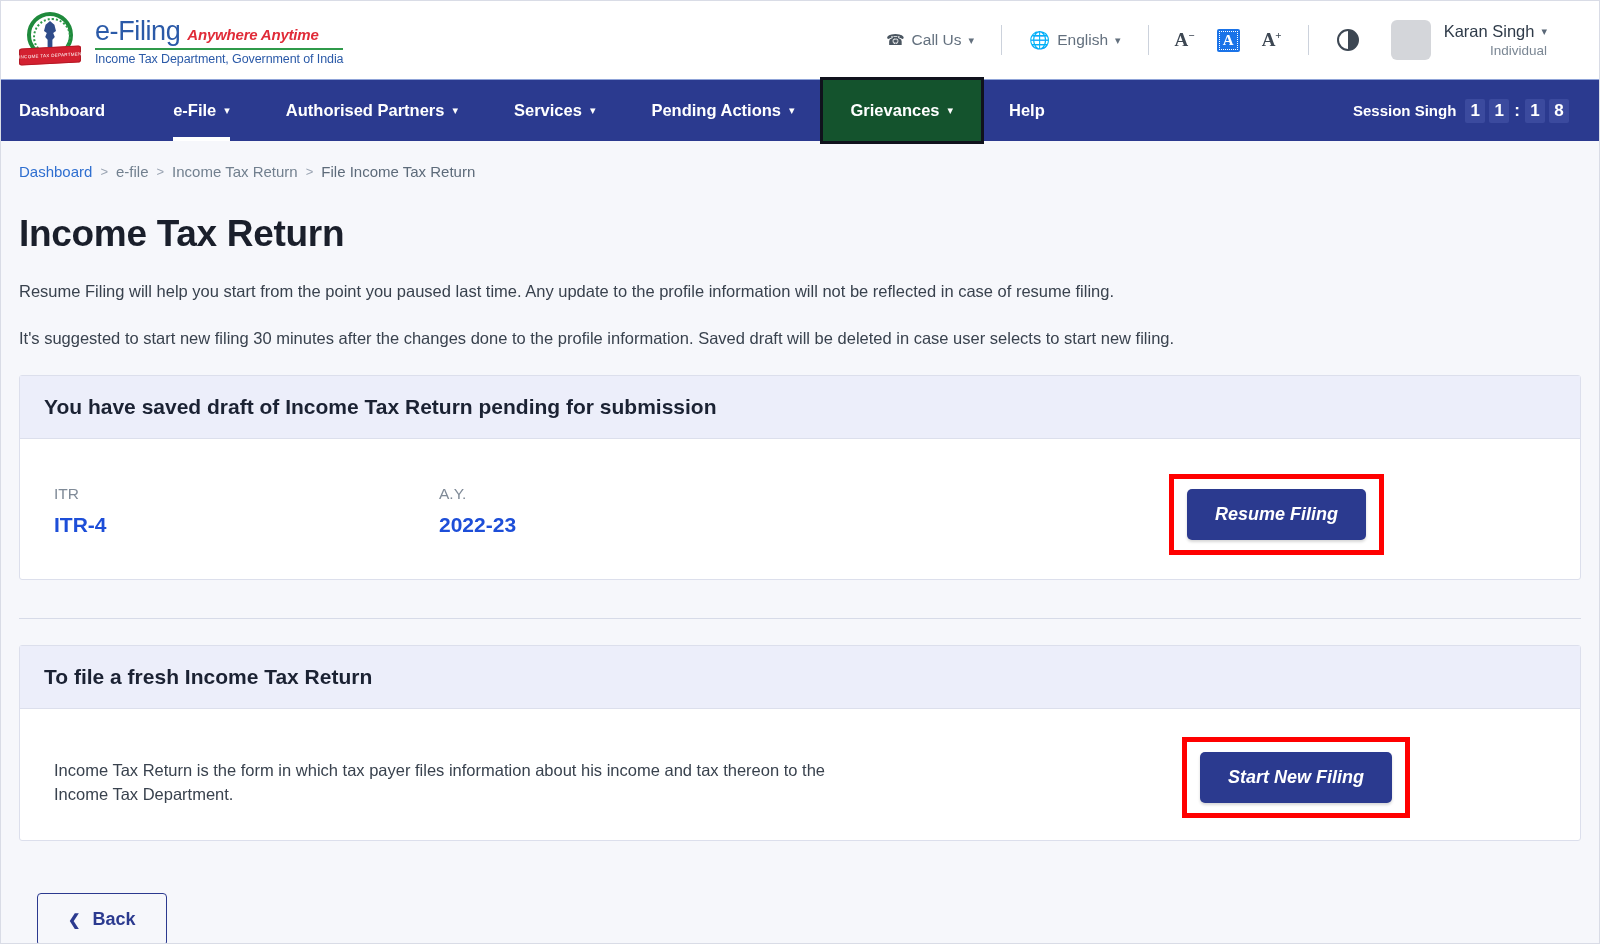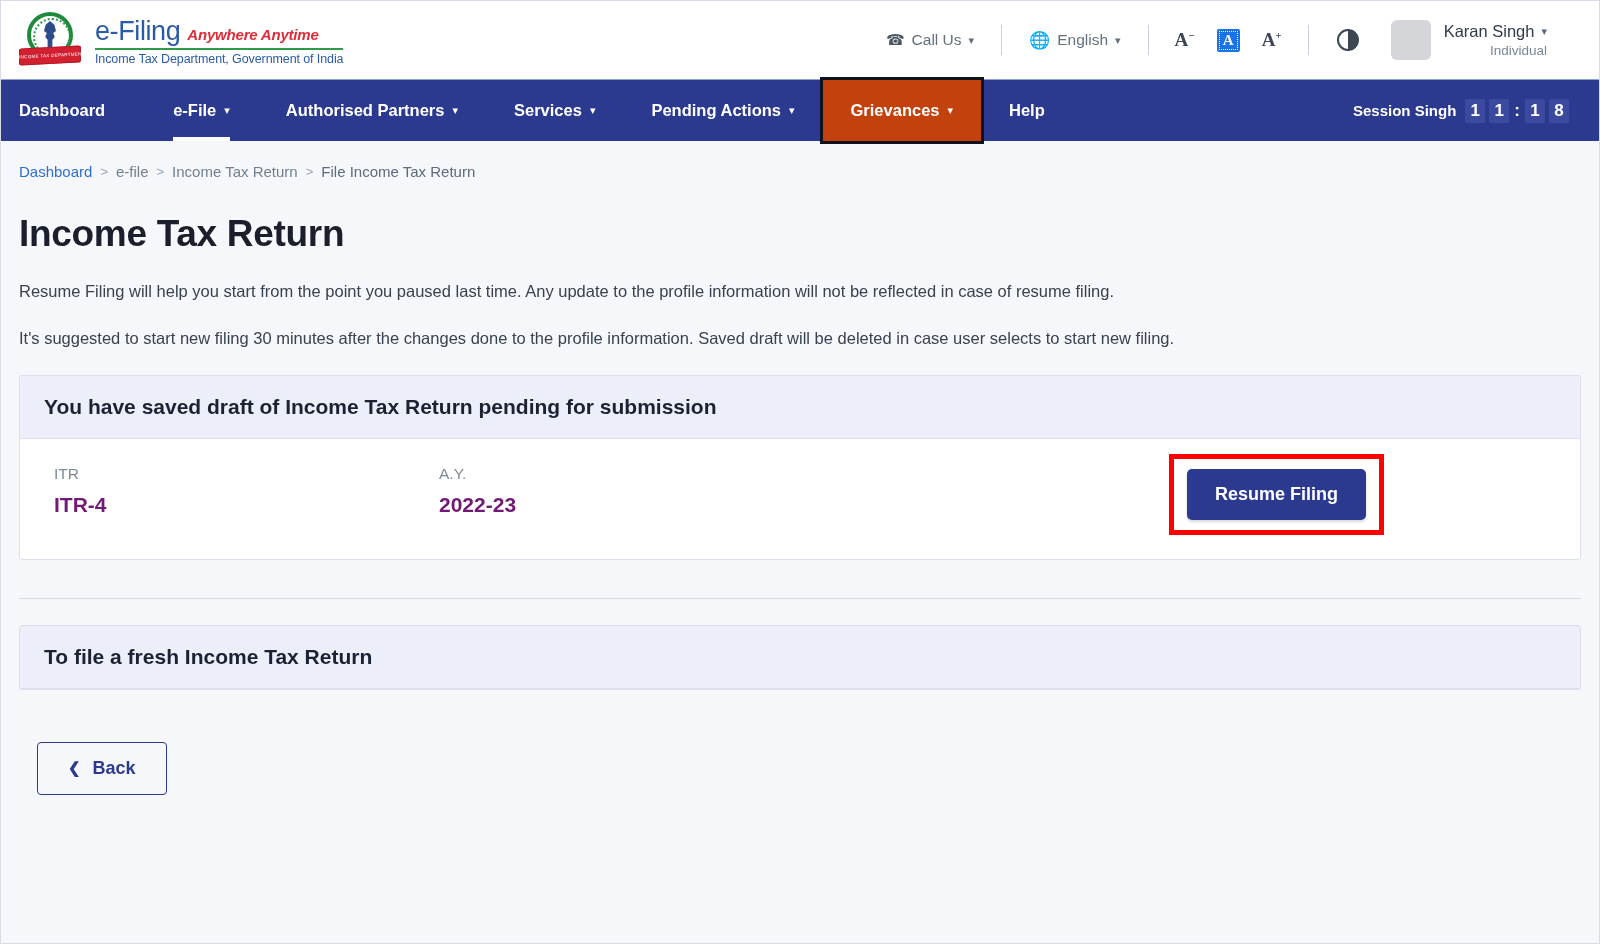--- a/index.html
+++ b/index.html
@@ -239,21 +239,21 @@
     content: "";
     position: absolute;
     left: 28px; right: 28px;
     bottom: 0;
     height: 4px;
     background: #ffffff;
   }
   .nav-item.focused {
     outline: 3px solid #10121c;
     outline-offset: 0;
-    background: #c2410c;
+    background: #14532d;
   }
   .nav-item.dashboard { padding-left: 18px; padding-right: 40px; }
 
   .session {
     margin-left: auto;
     display: flex;
     align-items: center;
     gap: 9px;
     padding-right: 30px;
   }
@@ -314,21 +314,21 @@
     margin-top: 26px;
   }
   .card-head {
     background: #eceefa;
     border-bottom: 1px solid #dcdfec;
     padding: 19px 24px;
     font-size: 21px;
     font-weight: bold;
     color: #1b2233;
   }
-  .card-body { position: relative; }
+  .card-body { position: relative; margin-top: 20px; }
 
   .draft-row {
     display: flex;
     align-items: flex-start;
     padding: 26px 24px 32px 34px;
     min-height: 120px;
   }
   .dcol { position: relative; }
   .dcol.itr { width: 385px; }
   .dcol.date {
@@ -339,21 +339,21 @@
   }
   .dcol.ay { width: 330px; }
   .dlabel {
     font-size: 15.5px;
     color: #7f8a97;
     line-height: 1.2;
   }
   .dvalue {
     font-size: 21px;
     font-weight: bold;
-    color: #701a75;
+    color: #1d4ed8;
     margin-top: 10px;
   }
   .dvalue.time {
     font-size: 16.5px;
     font-weight: normal;
     color: #39424e;
     margin-top: 36px;
   }
 
   .btn-primary {
@@ -361,20 +361,21 @@
     color: #ffffff;
     font-size: 18px;
     font-weight: bold;
     border: none;
     border-radius: 5px;
     padding: 15px 28px;
     cursor: pointer;
     box-shadow: 0 2px 3px rgba(0,0,0,.16);
     font-family: "Liberation Sans", sans-serif;
     white-space: nowrap;
+    font-style: italic;
   }
 
   .hl-box {
     position: absolute;
     border: 5px solid #ff0000;
     background: #ffffff;
     padding: 10px 13px;
   }
   .hl-resume { right: 196px; top: 15px; }
   .hl-start  { right: 170px; top: 8px; }
@@ -573,20 +574,29 @@
           <button class="btn-primary">Resume Filing</button>
         </div>
       </div>
     </div>
 
     <div class="divider"></div>
 
     
     <div class="card">
       <div class="card-head">To file a fresh Income Tax Return</div>
+      <div class="card-body">
+        <div class="fresh-row">
+          <div class="fresh-text">Income Tax Return is the form in which tax payer files information about his income and tax thereon to the Income Tax Department.</div>
+        </div>
+
+        <div class="hl-box hl-start">
+          <button class="btn-primary">Start New Filing</button>
+        </div>
+      </div>
     </div>
 
     <button class="btn-back">
       <span class="chev">❮</span>
       <span>Back</span>
     </button>
 
   </div>
 </div>
 

